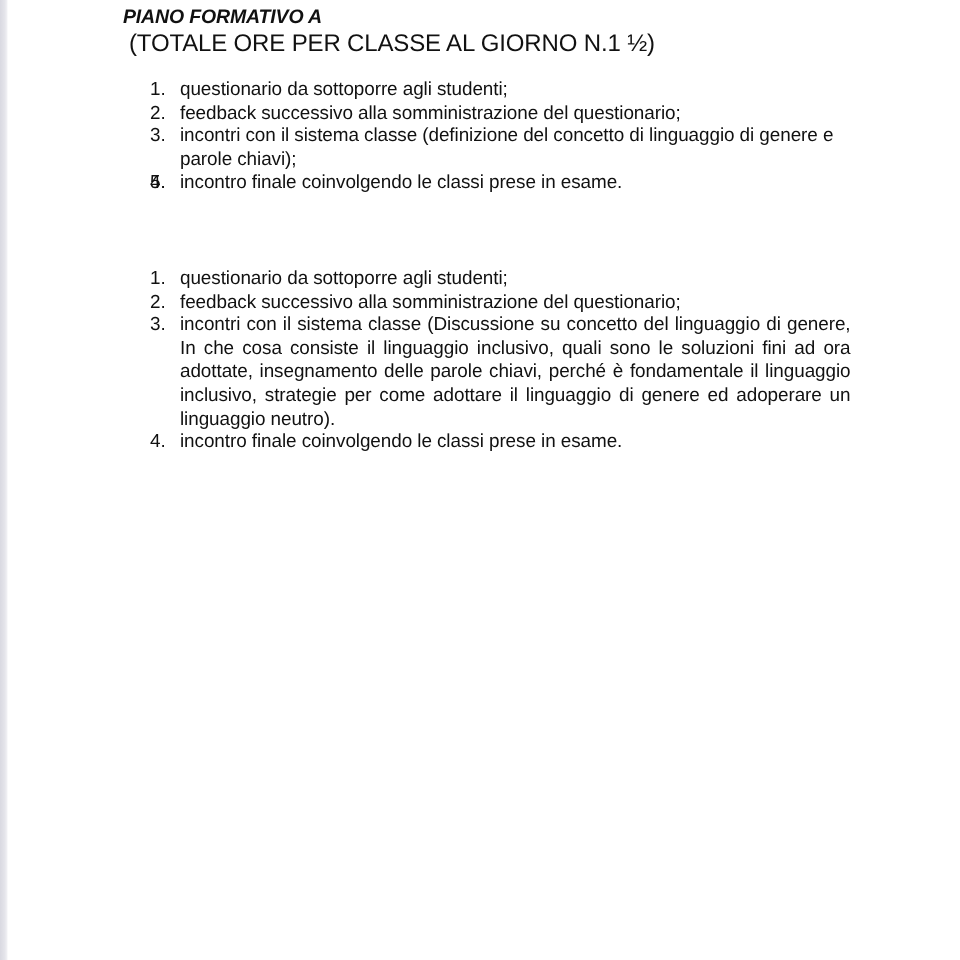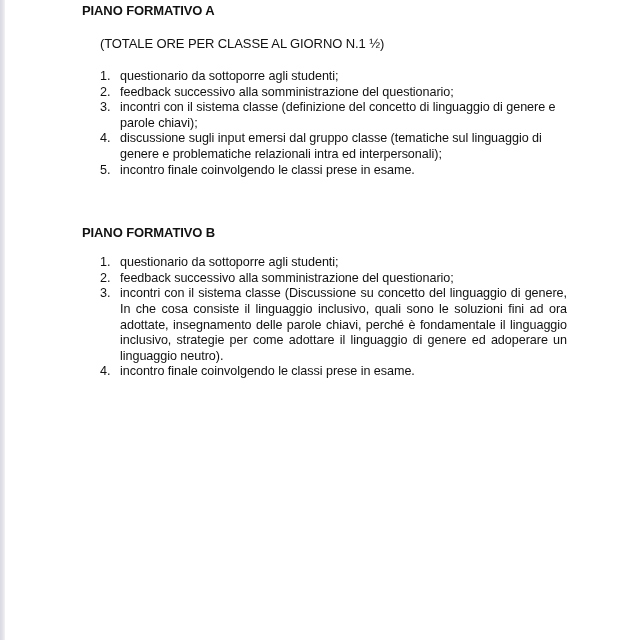--- a/index.html
+++ b/index.html
@@ -28,25 +28,26 @@
     left: 82px;
     top: 4px;
     width: 488px;
   }
   .section-title {
     font-weight: bold;
     font-size: 13px;
     line-height: 14px;
     margin: 0;
     letter-spacing: -0.1px;
+    font-style: italic;
   }
   .section-subtitle {
-    font-size: 13px;
+    font-size: 16px;
     line-height: 15px;
-    margin: 18px;
+    margin: 4px;
     letter-spacing: -0.1px;
   }
   ol {
     margin: 15px 0 0 0;
     padding: 0;
     list-style: none;
   }
   ol li {
     position: relative;
     font-size: 12.6px;
@@ -75,27 +76,26 @@
 
 <div class="page">
 
   <section>
     <p class="section-title">PIANO FORMATIVO A</p>
     <p class="section-subtitle">(TOTALE ORE PER CLASSE AL GIORNO N.1 ½)</p>
     <ol>
       <li><span class="num">1.</span><span class="txt">questionario da sottoporre agli studenti;</span></li>
       <li><span class="num">2.</span><span class="txt">feedback successivo alla somministrazione del questionario;</span></li>
       <li><span class="num">3.</span><span class="txt">incontri con il sistema classe (definizione del concetto di linguaggio di genere e parole chiavi);</span></li>
-      <li><span class="num">4.</span><span class="txt">discussione sugli input emersi dal gruppo classe (tematiche sul linguaggio di genere e problematiche relazionali intra ed interpersonali);</span></li>
+      <li><span class="num">4.</span></li>
       <li><span class="num">5.</span><span class="txt">incontro finale coinvolgendo le classi prese in esame.</span></li>
     </ol>
   </section>
 
   <section class="section-b">
-    <p class="section-title">PIANO FORMATIVO B</p>
     <ol class="justified">
       <li>
           <span class="num">1.</span>
           <span class="txt">questionario da sottoporre agli studenti;</span>
         </li>
       <li>
           <span class="num">2.</span>
           <span class="txt">feedback successivo alla somministrazione del questionario;</span>
         </li>
       <li>

